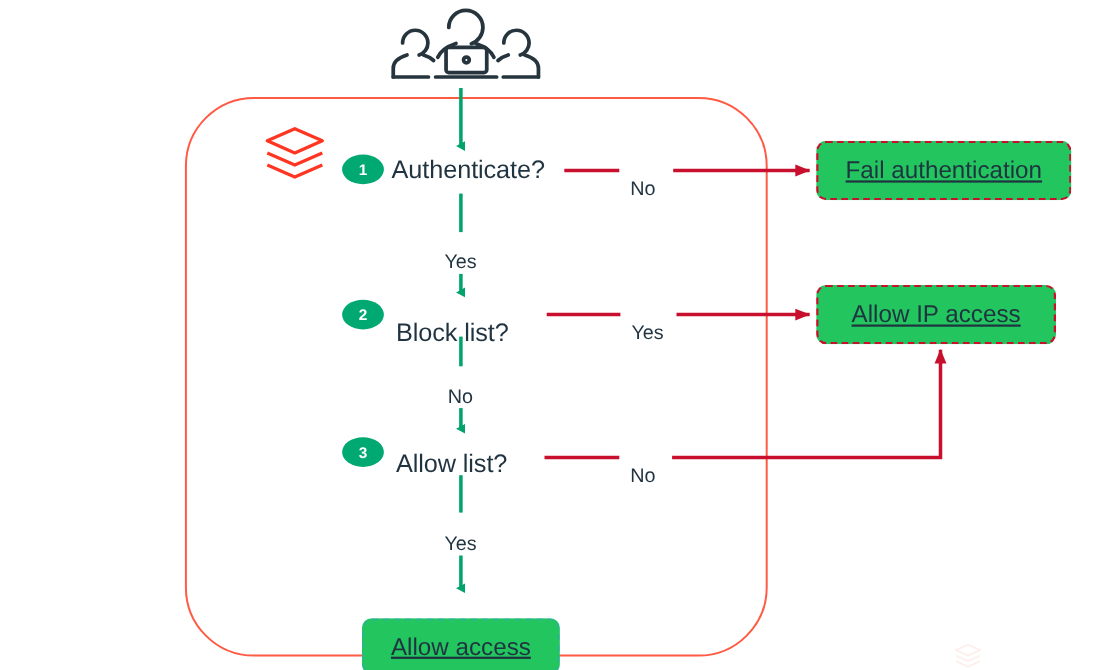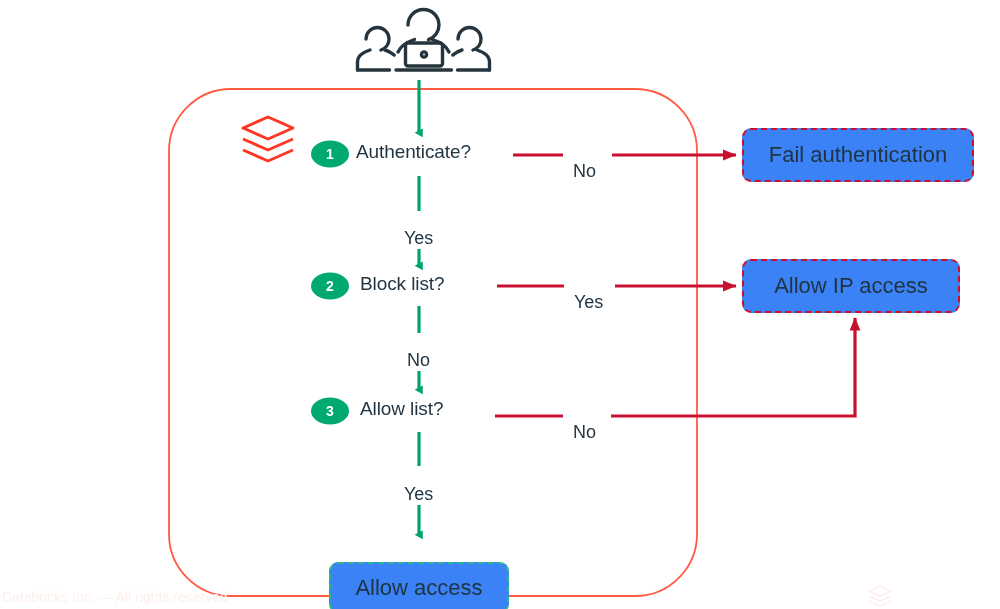--- a/index.html
+++ b/index.html
@@ -20,21 +20,21 @@
   #diagram-svg {
     position: absolute;
     left: 0;
     top: 0;
     width: 1000px;
     height: 609px;
   }
   .node-label {
     position: absolute;
     font-family: "Liberation Sans", sans-serif;
-    font-size: 19px;
+    font-size: 23px;
     color: #1F3340;
     white-space: nowrap;
     letter-spacing: -0.1px;
   }
   .edge-label {
     position: absolute;
     font-family: "Liberation Sans", sans-serif;
     font-size: 18px;
     color: #1F3340;
     background: #ffffff;
@@ -55,22 +55,23 @@
   .term-box {
     position: absolute;
     box-sizing: border-box;
     display: flex;
     align-items: center;
     justify-content: center;
     border-radius: 9px;
     font-family: "Liberation Sans", sans-serif;
     font-size: 22px;
     color: #1F3340;
-    background: #3b82f6;
+    background: #22c55e;
     white-space: nowrap;
+    text-decoration: underline;
   }
   .term-fail {
     border: 2px dashed #C8102E;
   }
   .term-allow {
     border: 2px dashed #2BB888;
   }
   .watermark-text {
     position: absolute;
     font-family: "Liberation Sans", sans-serif;
@@ -155,31 +156,30 @@
       <path d="M869 596 L880 601 L891 596"></path>
       <path d="M869 601 L880 606 L891 601"></path>
     </g>
   </svg>
 
   <div class="badge-num" style="left:311px; top:146px;">1</div>
   <div class="badge-num" style="left:311px; top:278px;">2</div>
   <div class="badge-num" style="left:311px; top:403px;">3</div>
 
   <div class="node-label" style="left:356px; top:141px;">Authenticate?</div>
-  <div class="node-label" style="left:360px; top:273px;">Block list?</div>
-  <div class="node-label" style="left:360px; top:398px;">Allow list?</div>
+  <div class="node-label" style="left:360px; top:289px;">Block list?</div>
+  <div class="node-label" style="left:360px; top:408px;">Allow list?</div>
 
   <div class="edge-label" style="left:566px; top:145px;">No</div>
   <div class="edge-label" style="left:397px; top:212px;">Yes</div>
   <div class="edge-label" style="left:567px; top:276px;">Yes</div>
   <div class="edge-label" style="left:400px; top:334px;">No</div>
   <div class="edge-label" style="left:566px; top:406px;">No</div>
   <div class="edge-label" style="left:397px; top:468px;">Yes</div>
 
   <div class="term-box term-fail" style="left:742px; top:128px; width:232px; height:54px;">Fail authentication</div>
 
   <div class="term-box term-fail" style="left:742px; top:259px; width:218px; height:54px;">Allow IP access</div>
 
   <div class="term-box term-allow" style="left:329px; top:562px; width:180px; height:51px;">Allow access</div>
 
-  <div class="watermark-text" style="left:2px; top:589px;">Databricks Inc. — All rights reserved</div>
 
 </div>
 
 </body></html>

